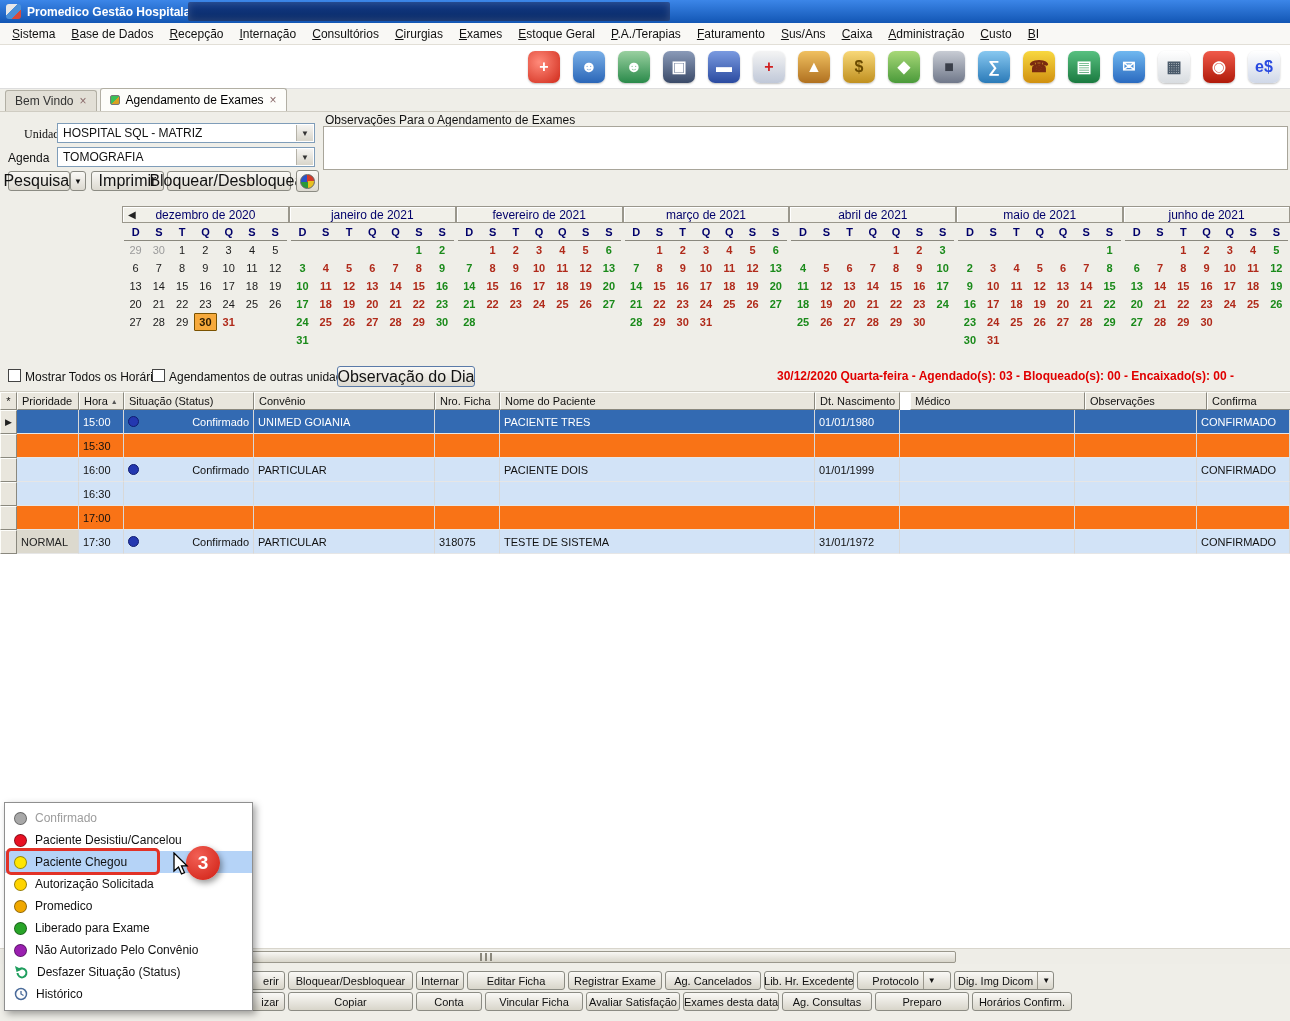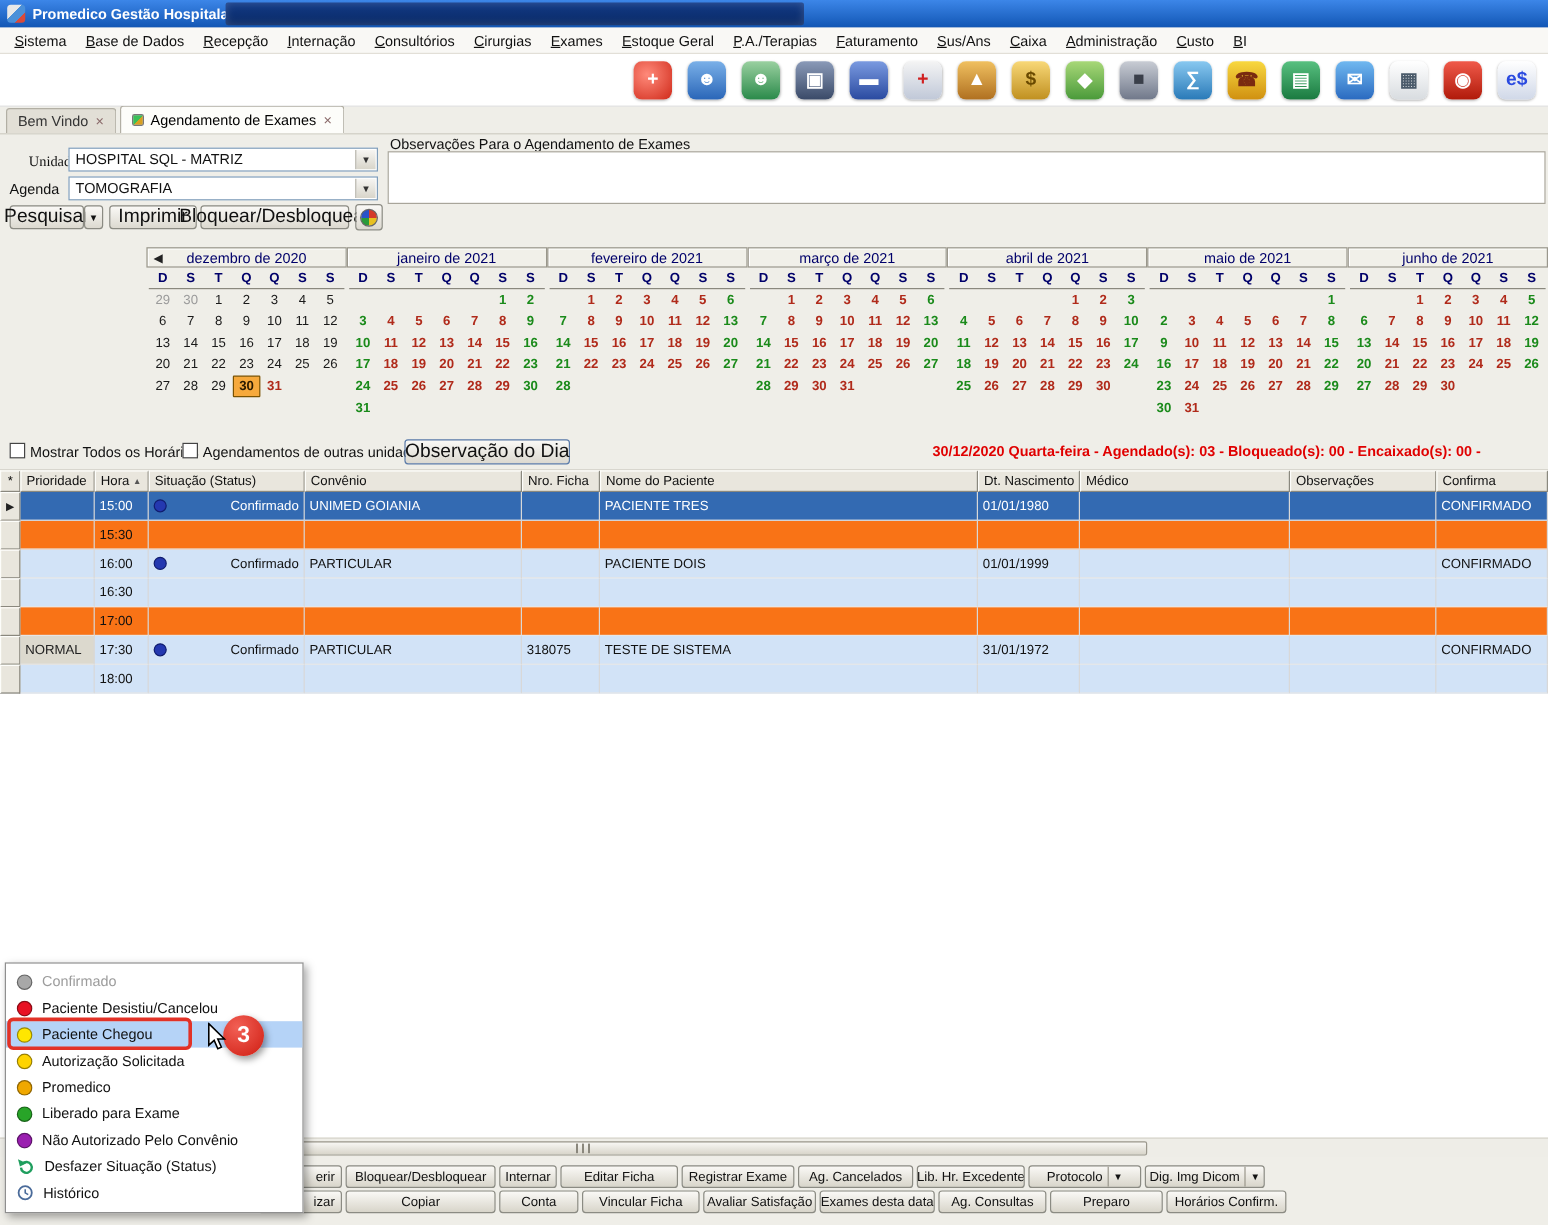--- a/index.html
+++ b/index.html
@@ -609,21 +609,21 @@
       </div>
       <div class="gh-cell" style="width: 65px;">
         <span>Nro. Ficha</span>
       </div>
       <div class="gh-cell" style="width: 315px;">
         <span>Nome do Paciente</span>
       </div>
       <div class="gh-cell" style="width: 85px;">
         <span>Dt. Nascimento</span>
       </div>
-      <div class="gh-cell" style="width: 175px;">
+      <div class="gh-cell" style="width: 175px; margin-left: 10px;">
         <span>Médico</span>
       </div>
       <div class="gh-cell" style="width: 122px;">
         <span>Observações</span>
       </div>
       <div class="gh-cell" style="width: 93px;">
         <span>Confirma</span>
       </div>
     </div>
   <div class="grid-body">
@@ -707,33 +707,20 @@
           <span class="stx">Confirmado</span>
         </div>
         <div class="gr-cell" style="width: 181px;">PARTICULAR</div>
         <div class="gr-cell" style="width: 65px;">318075</div>
         <div class="gr-cell" style="width: 315px;">TESTE DE SISTEMA</div>
         <div class="gr-cell" style="width: 85px;">31/01/1972</div>
         <div class="gr-cell" style="width: 175px;"></div>
         <div class="gr-cell" style="width: 122px;"></div>
         <div class="gr-cell" style="width: 93px;">CONFIRMADO</div>
       </div>
-      <div class="grid-row tint">
-        <div class="gr-cell marker" style="width: 17px;"></div>
-        <div class="gr-cell" style="width: 62px;"></div>
-        <div class="gr-cell" style="width: 45px;">18:00</div>
-        <div class="gr-cell status-cell" style="width: 130px;"></div>
-        <div class="gr-cell" style="width: 181px;"></div>
-        <div class="gr-cell" style="width: 65px;"></div>
-        <div class="gr-cell" style="width: 315px;"></div>
-        <div class="gr-cell" style="width: 85px;"></div>
-        <div class="gr-cell" style="width: 175px;"></div>
-        <div class="gr-cell" style="width: 122px;"></div>
-        <div class="gr-cell" style="width: 93px;"></div>
-      </div>
     </div>
 </div>
 
 <div class="hscroll">
   <div class="hthumb">
       <div class="grip"></div>
     </div>
 </div>
 
 <div class="bbar" style="top:971px;">

